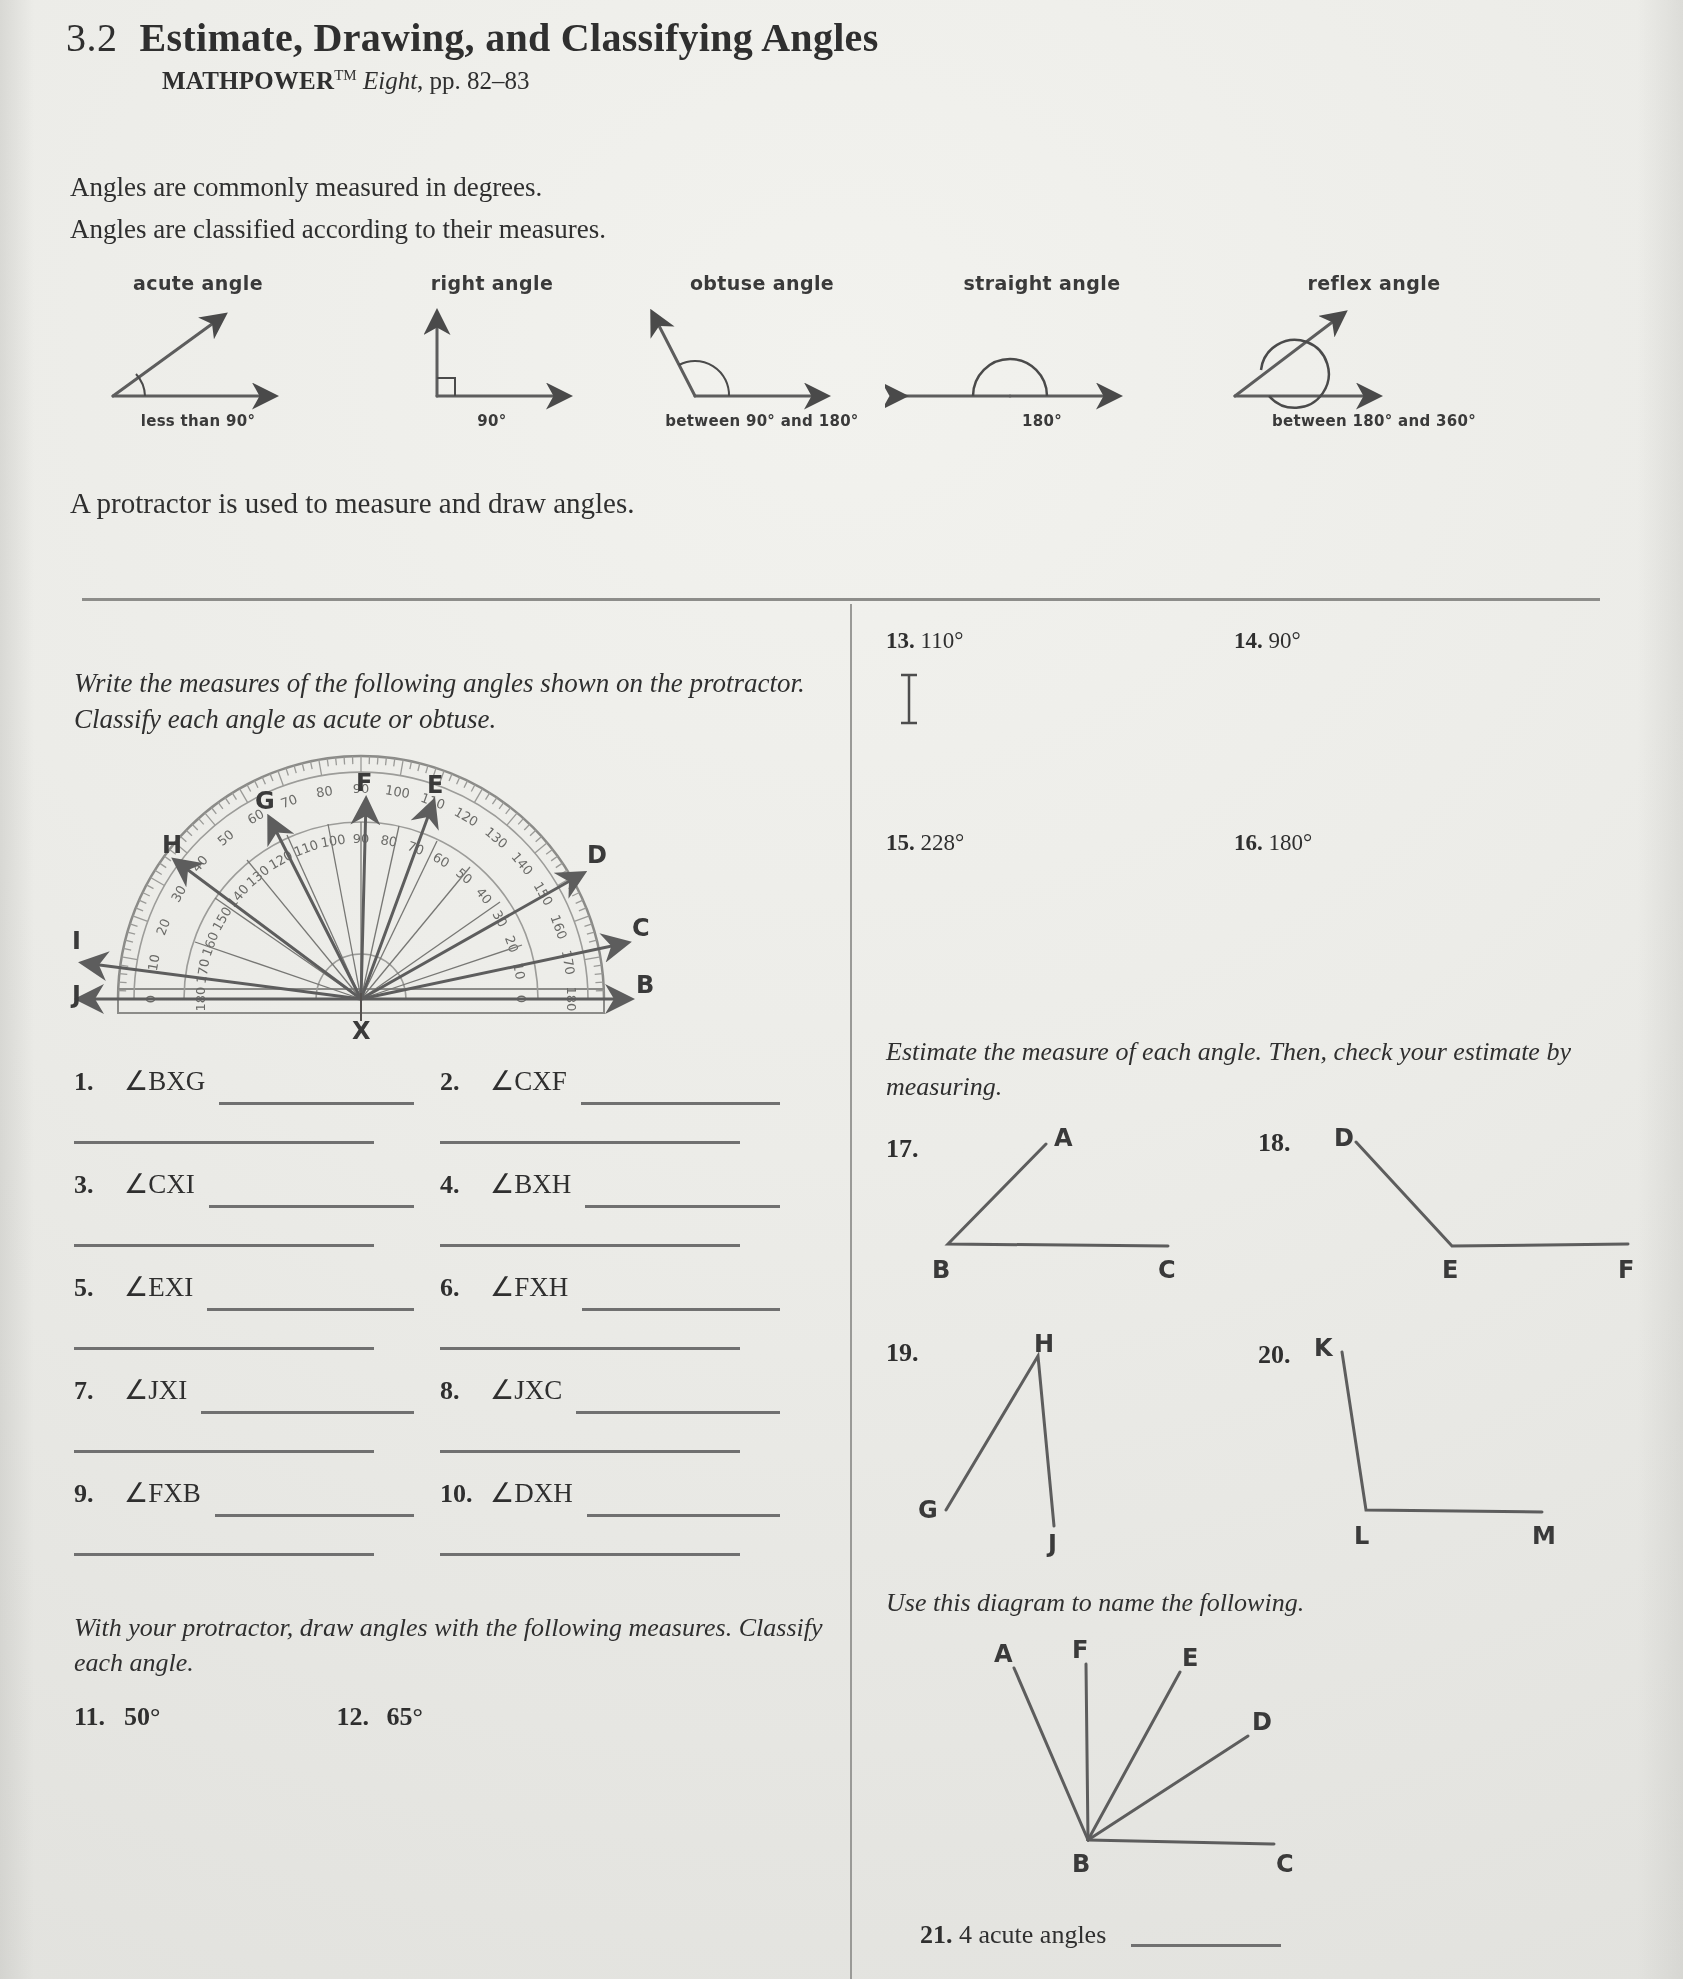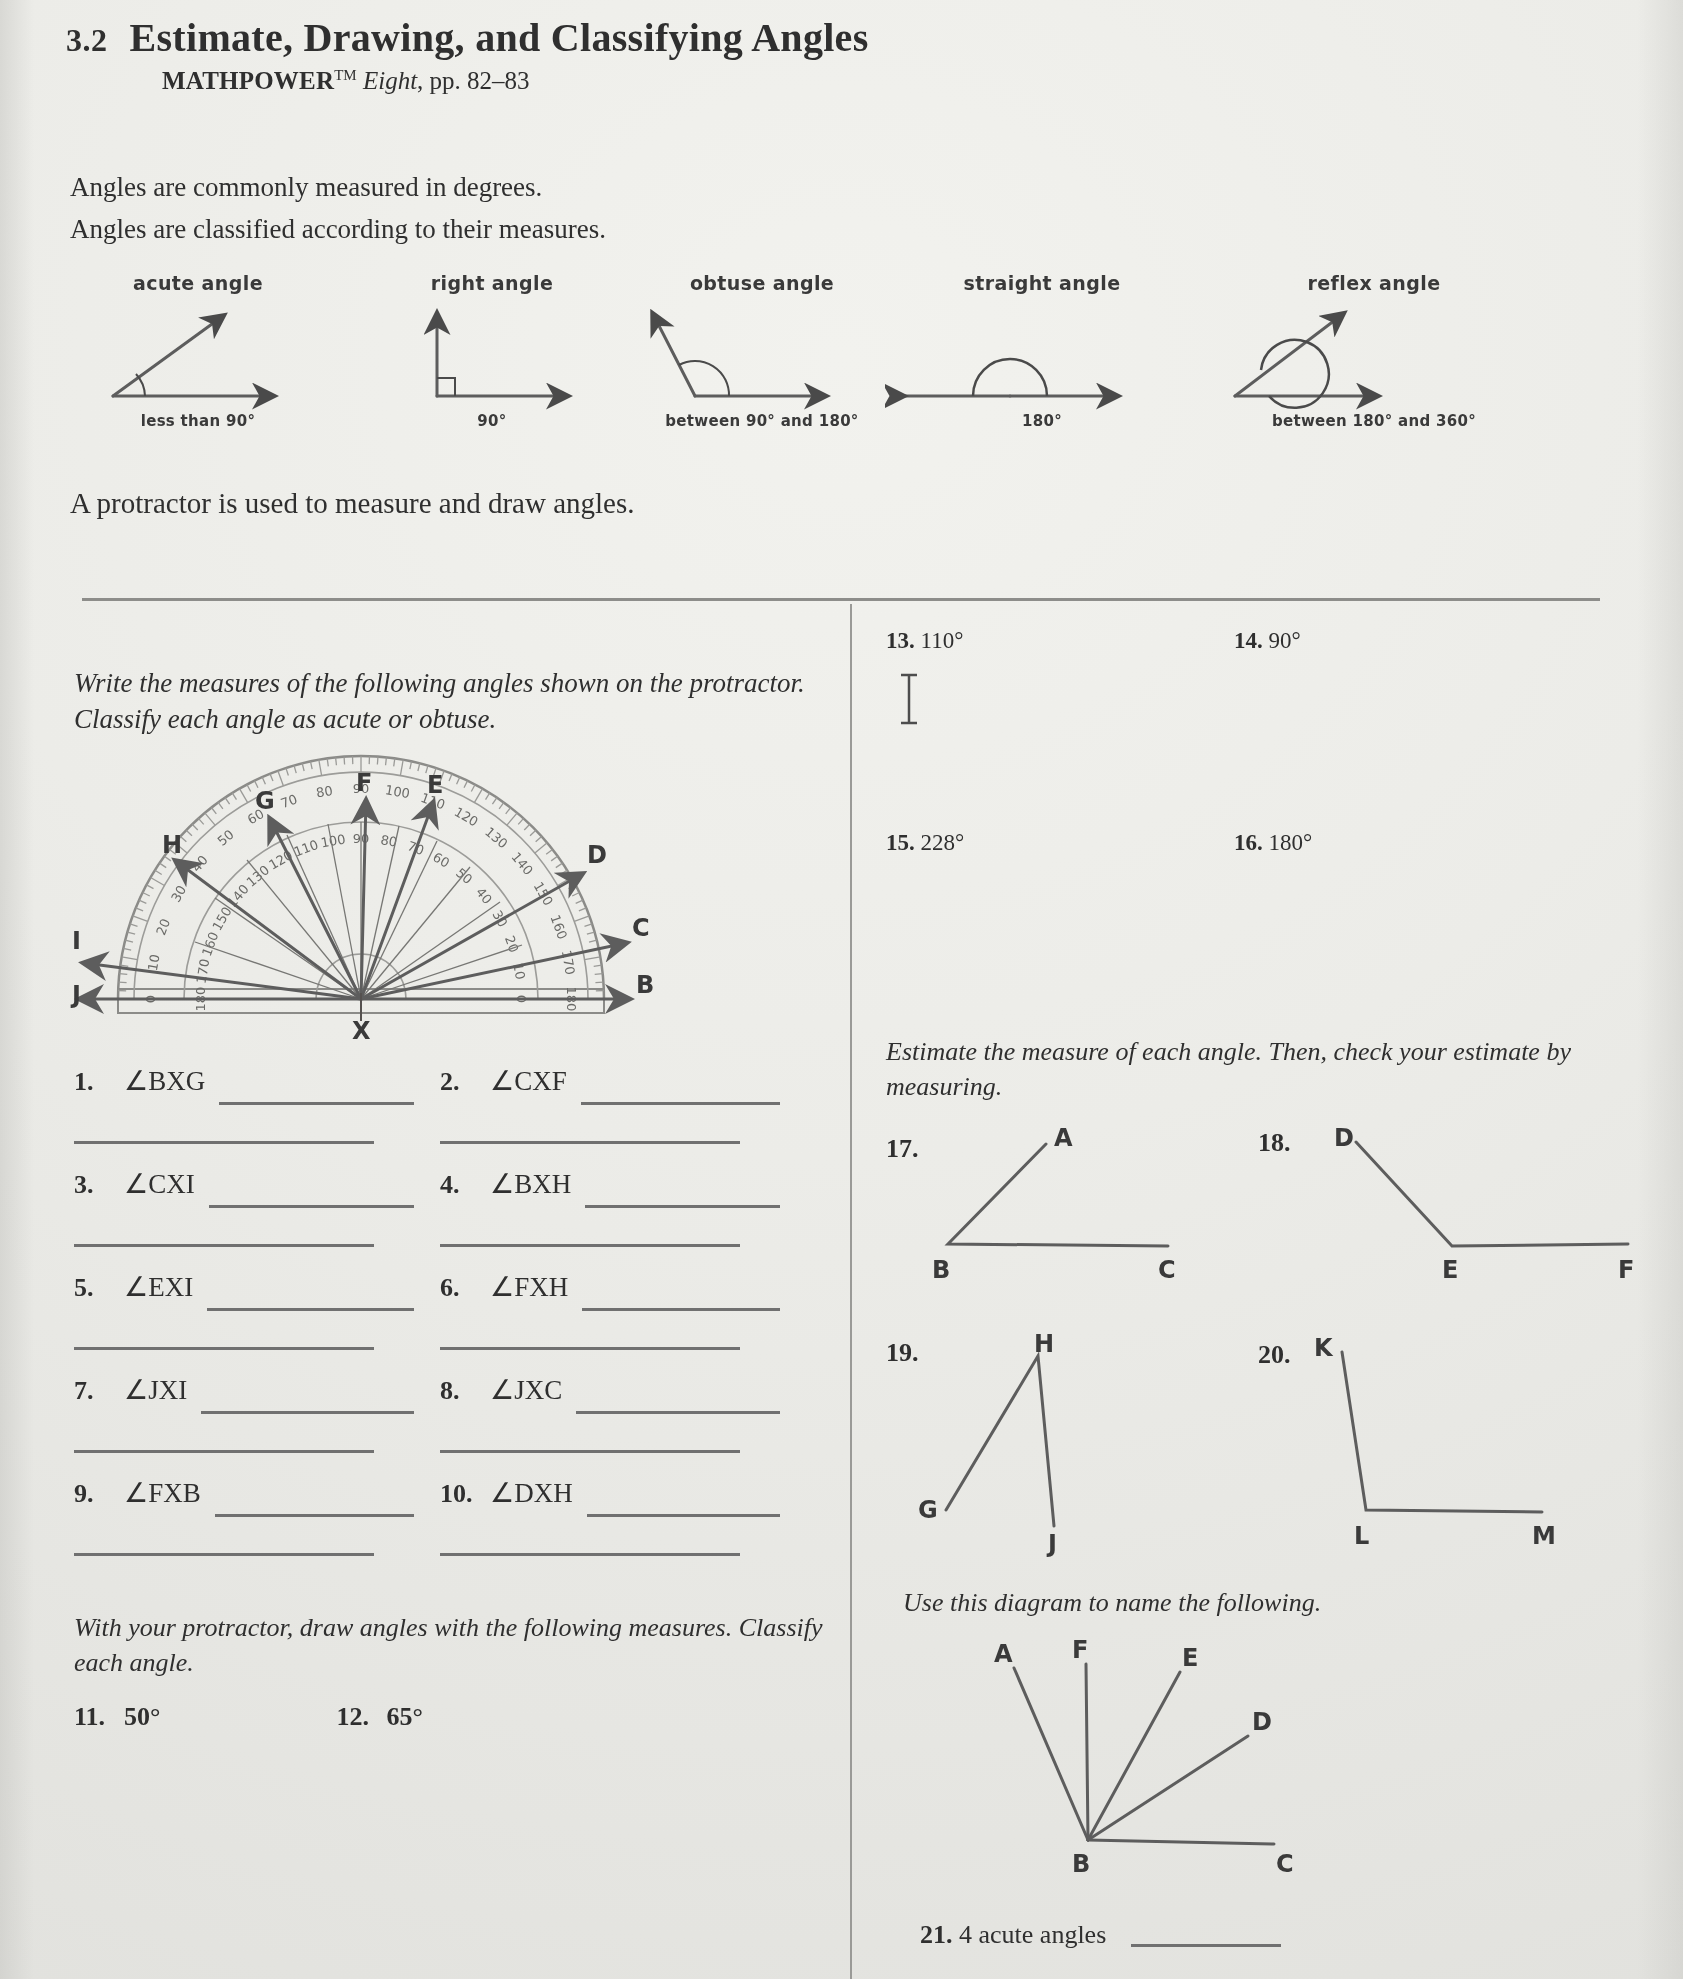--- a/index.html
+++ b/index.html
@@ -15,21 +15,21 @@
     background:
       radial-gradient(120% 90% at 50% 18%, #f2f2ee 0%, #ecece8 45%, #e2e2de 100%);
   }
   .shadow-left{position:absolute;left:0;top:0;width:34px;height:100%;
      background:linear-gradient(90deg,#c8c8c4 0%, rgba(200,200,196,0) 100%);opacity:.55;}
   .shadow-right{position:absolute;right:0;top:0;width:46px;height:100%;
      background:linear-gradient(270deg,#c9c9c5 0%, rgba(200,200,196,0) 100%);opacity:.45;}
 
   
   #header{position:absolute;left:66px;top:14px;width:1560px;}
-  .sec-num{font-size:32px;font-weight:700;letter-spacing:.5px;}
+  .sec-num{font-size:40px;font-weight:400;letter-spacing:.5px;}
   .sec-title{font-size:40px;font-weight:700;margin-left:22px;letter-spacing:.3px;}
   .subtitle{font-size:25px;margin-left:96px;margin-top:6px;}
   .subtitle .bk{font-weight:700;letter-spacing:.2px;}
   .subtitle .tm{font-size:15px;vertical-align:super;}
   .subtitle .it{font-style:italic;}
 
   .lead{position:absolute;left:70px;font-size:27px;}
   #lead1{top:172px;}
   #lead2{top:214px;}
 
@@ -94,21 +94,21 @@
 
   .figbox{position:absolute;}
   .fignum{position:absolute;font-weight:700;font-size:26px;}
   #fig17{left:0px;top:498px;width:360px;height:190px;}
   #fig18{left:370px;top:498px;width:400px;height:190px;}
   #fig19{left:0px;top:702px;width:360px;height:230px;}
   #fig20{left:370px;top:702px;width:400px;height:230px;}
   #n17{left:0px;top:506px;} #n18{left:372px;top:500px;}
   #n19{left:0px;top:710px;} #n20{left:372px;top:712px;}
 
-  #fan-instr{position:absolute;left:17px;top:960px;width:740px;
+  #fan-instr{position:absolute;left:0;top:960px;width:740px;
      font-style:italic;font-size:26px;}
   #fan-fig{position:absolute;left:10px;top:1000px;width:560px;height:290px;}
   #q21{position:absolute;left:34px;top:1292px;font-size:26px;}
   #q21 b{font-weight:700;}
   #q21 .bl{display:inline-block;width:150px;border-bottom:3px solid #707070;
      margin-left:18px;vertical-align:-4px;}
 
   .glabel{font-family:"DejaVu Sans",sans-serif;font-weight:700;font-size:24px;
      fill:#3a3a3a;}
   .gline{stroke:#5d5d5d;stroke-width:3;fill:none;stroke-linecap:round;}

